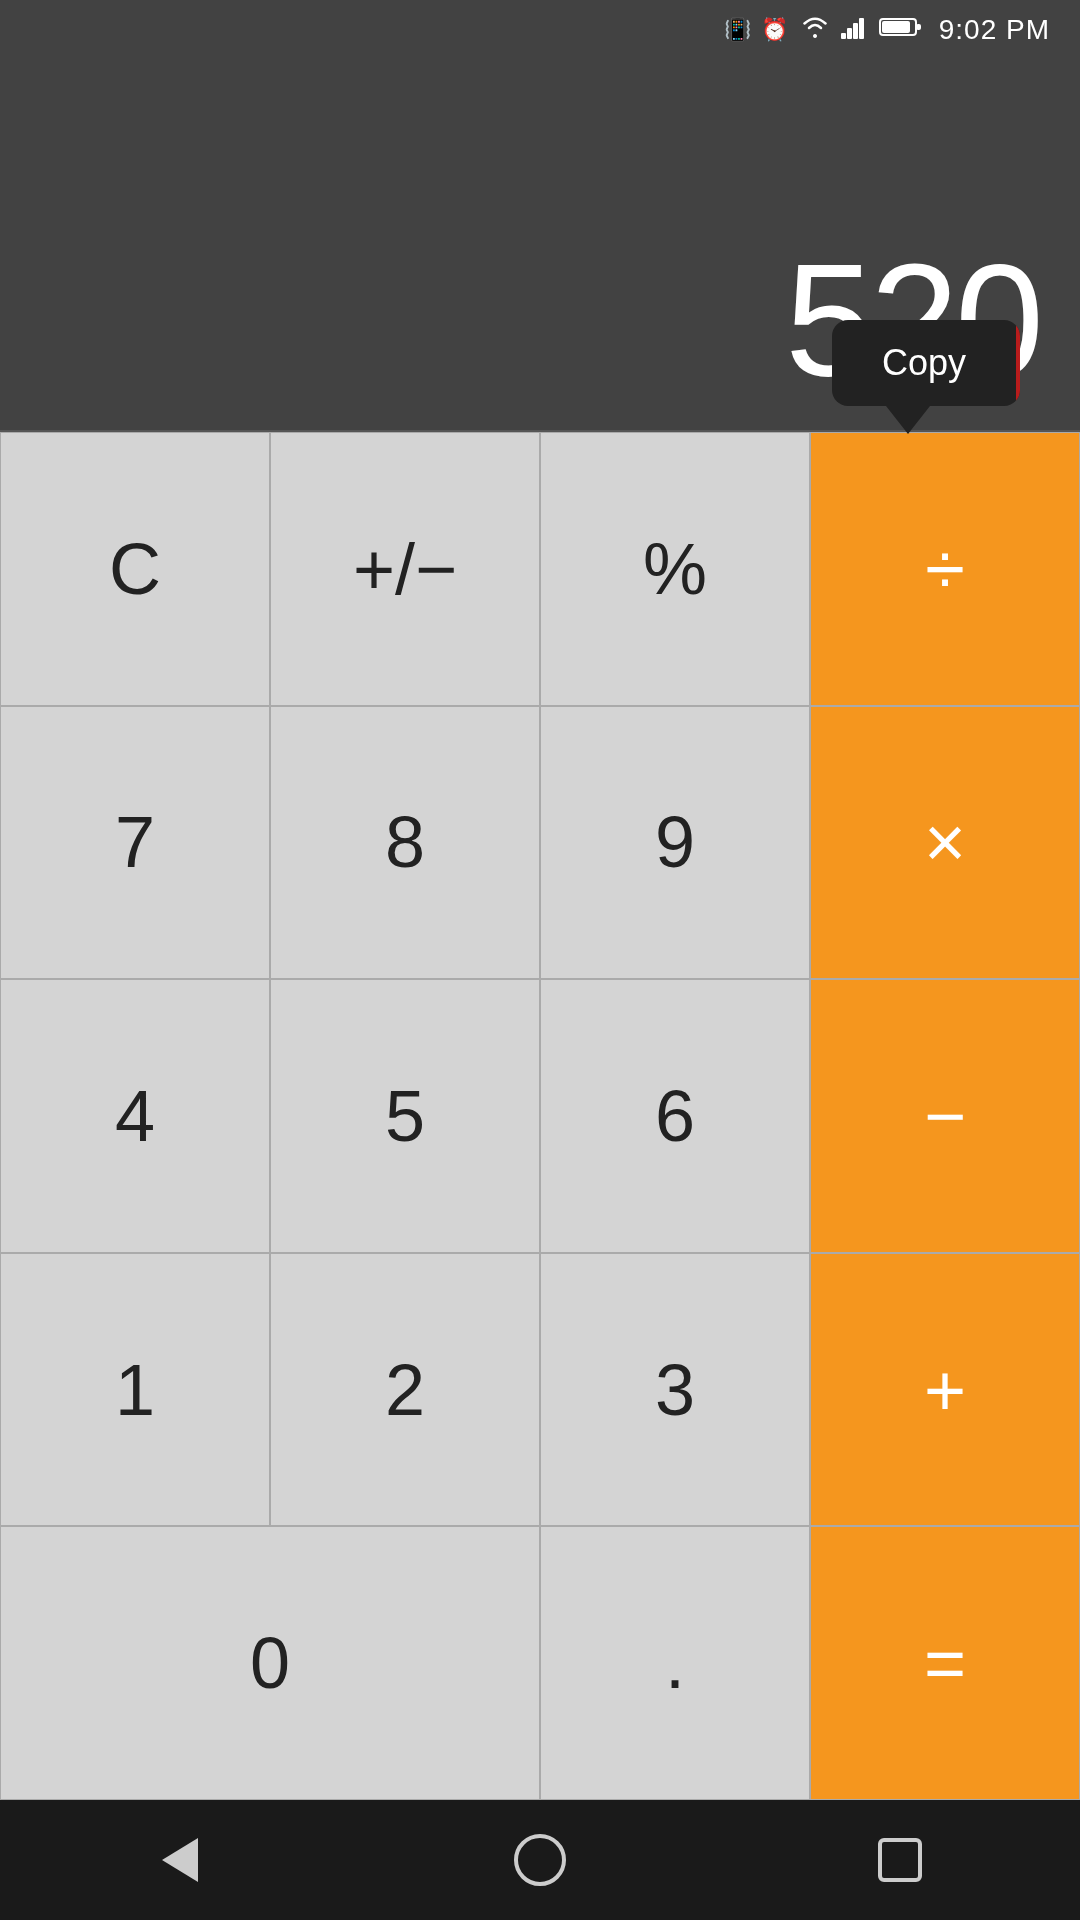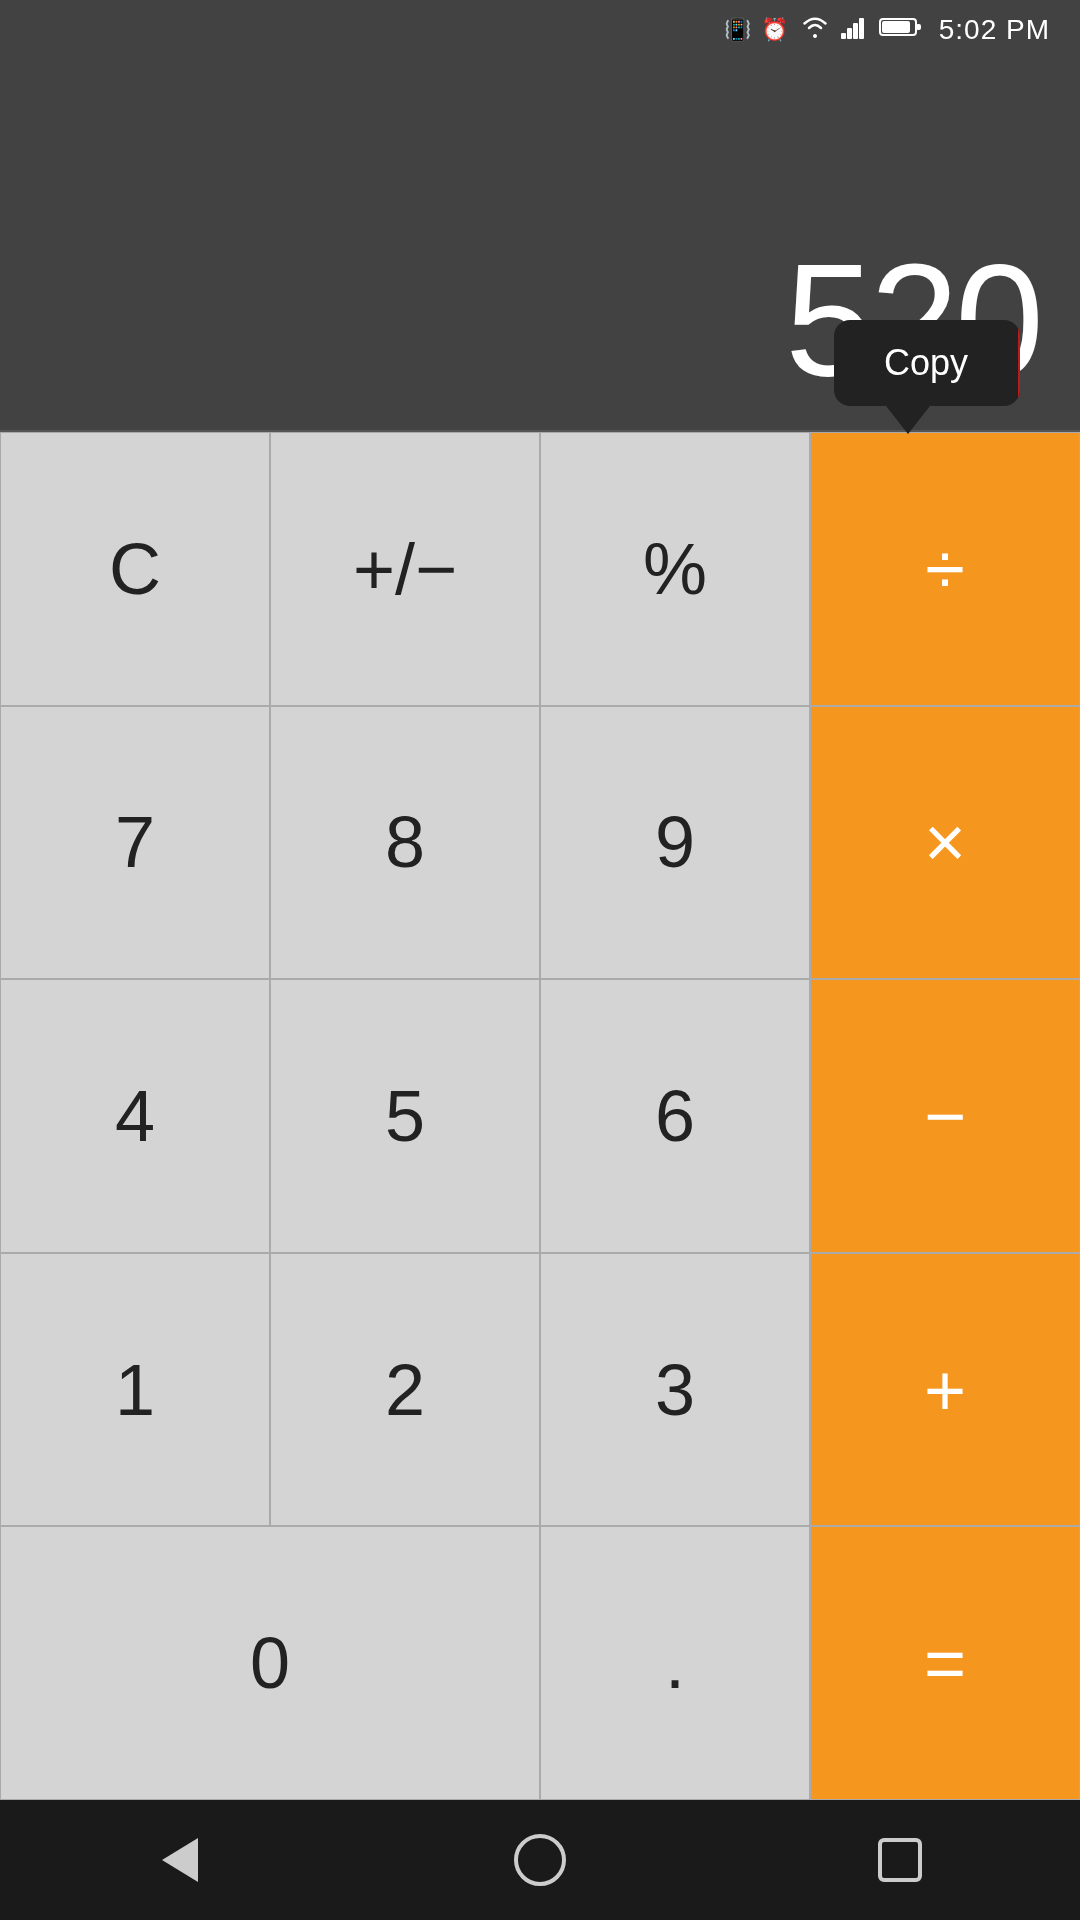--- a/index.html
+++ b/index.html
@@ -77,21 +77,21 @@
       overflow: hidden;
     }
     #context-menu-bubble .menu-item {
       color: #fff;
       font-size: 36px;
       padding: 22px 50px;
       cursor: pointer;
       font-weight: 400;
     }
     #context-menu-bubble .menu-item:first-child {
-      border-right: 2px solid #b91c1c;
+      border-right: 4px solid #b91c1c;
     }
     #context-menu-arrow {
       width: 0;
       height: 0;
       border-left: 22px solid transparent;
       border-right: 22px solid transparent;
       border-top: 28px solid #222;
       margin-top: 0;
       align-self: flex-end;
       margin-right: 90px;
@@ -200,21 +200,21 @@
     </span>
     <span class="status-icon">
       
       <svg width="44" height="24" viewBox="0 0 44 24" fill="none">
         <rect x="1" y="4" width="36" height="16" rx="3" stroke="white" stroke-width="2"></rect>
         <rect x="37" y="9" width="5" height="6" rx="2" fill="white"></rect>
         <rect x="3" y="6" width="28" height="12" rx="2" fill="white"></rect>
       </svg>
     </span>
   </div>
-  <span class="status-text">5:02 PM</span>
+  <span class="status-text">9:02 PM</span>
 </div>
 
 <div id="display">
   <span id="display-number">520</span>
 
   <div id="context-menu">
     <div id="context-menu-bubble">
       <div class="menu-item">Copy</div>
     </div>
     <div id="context-menu-arrow"></div>

